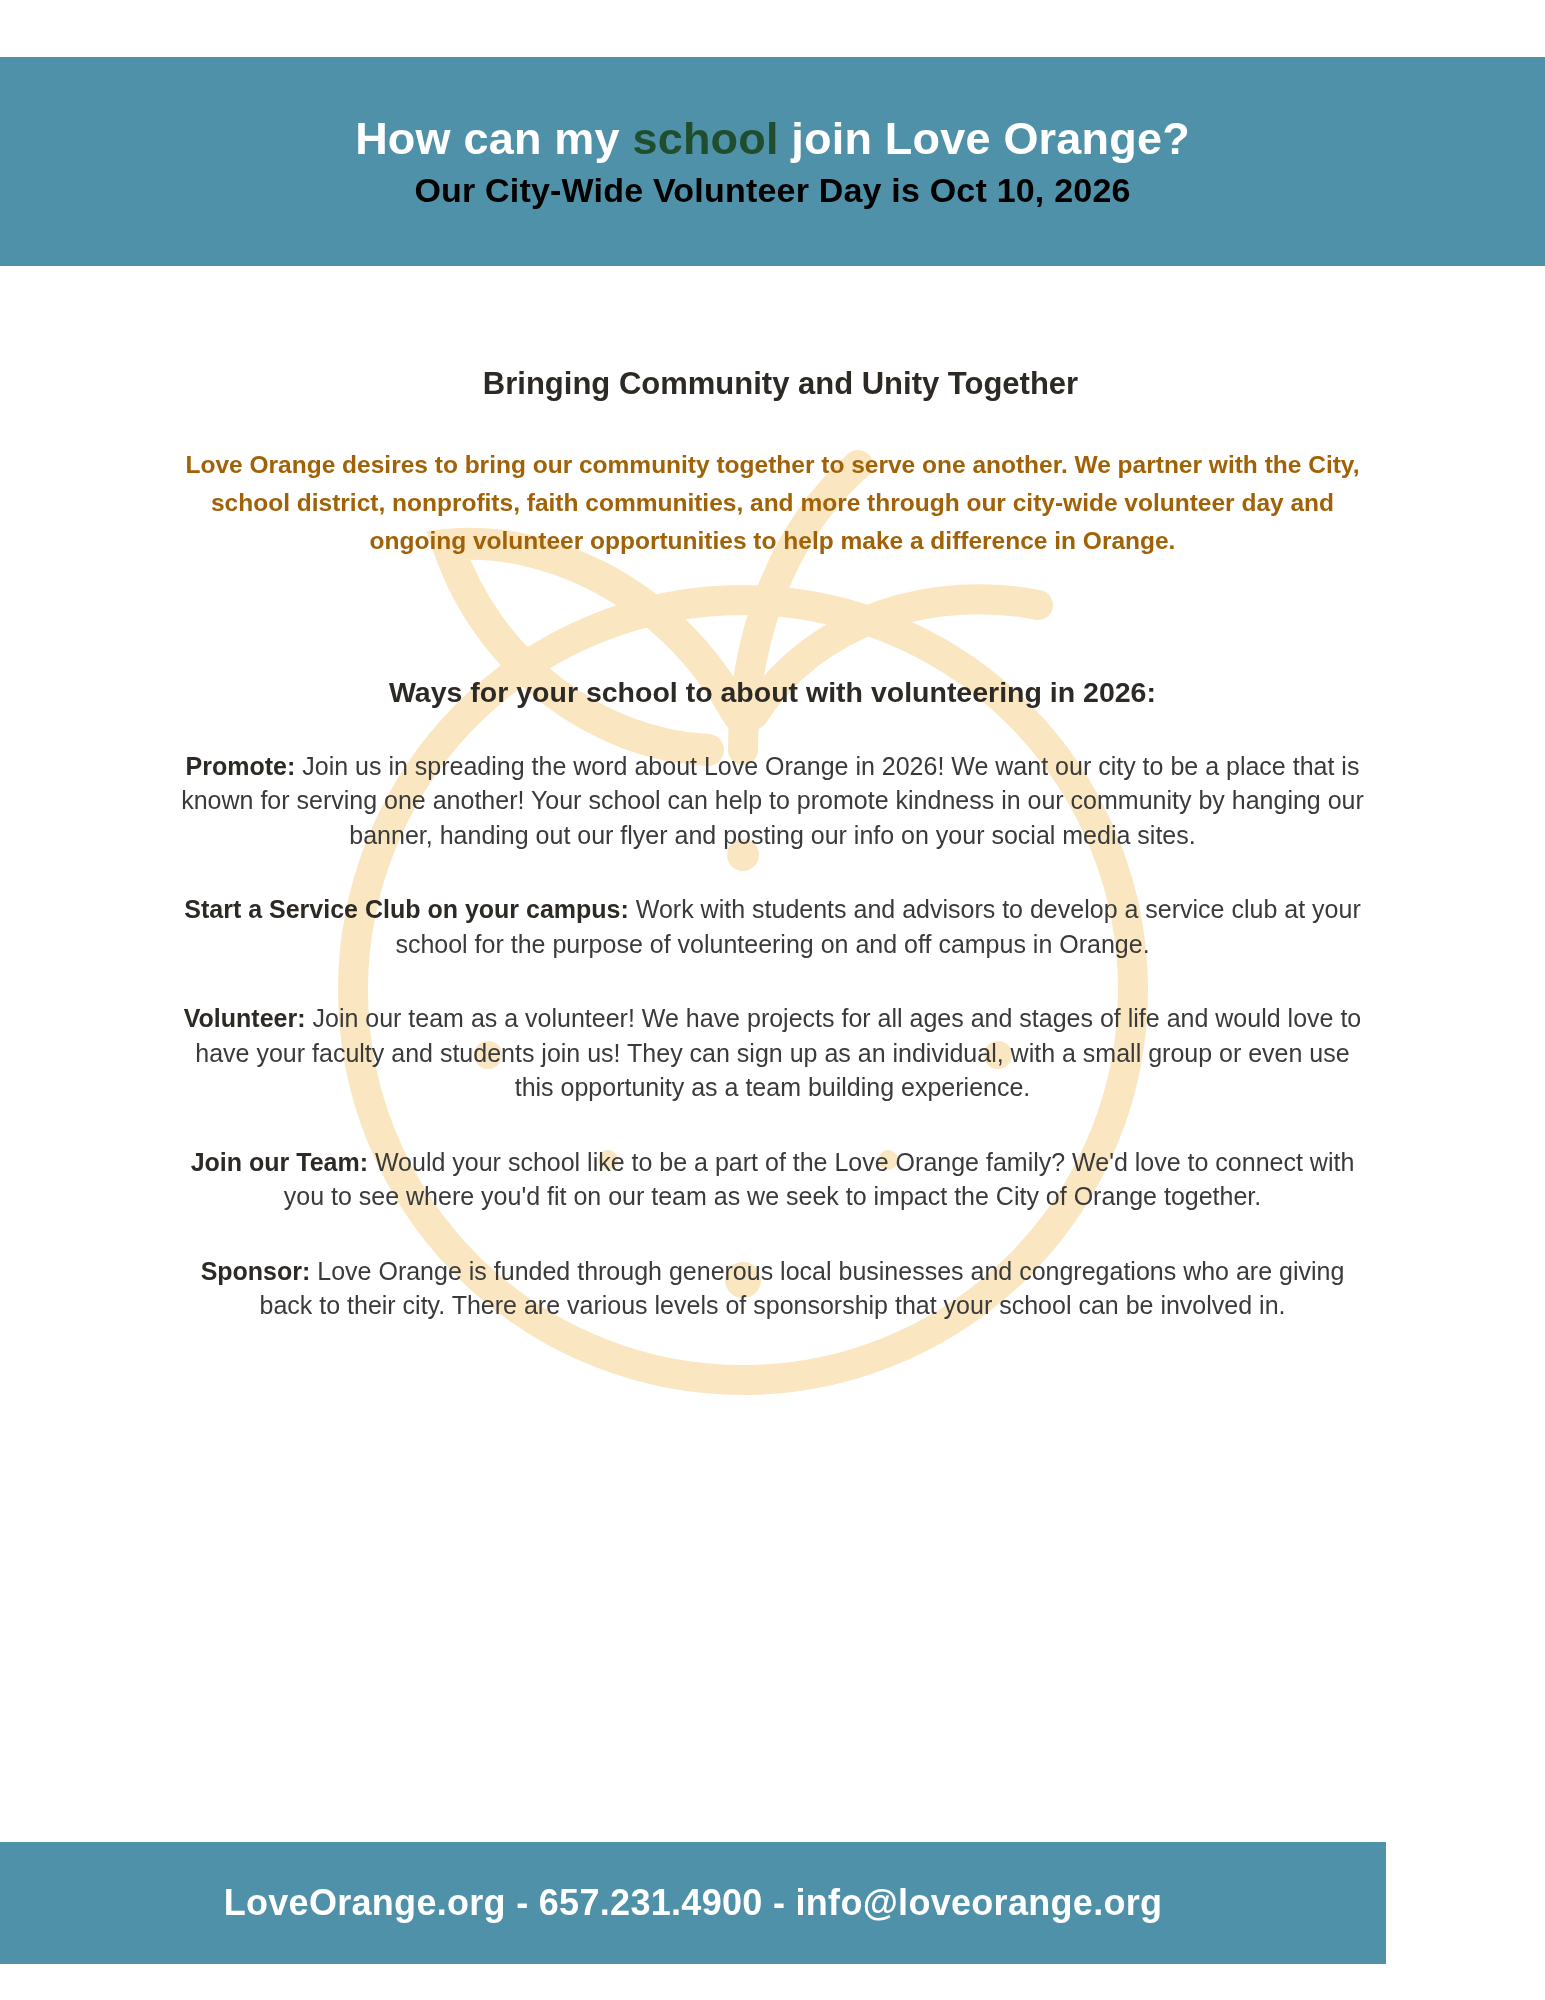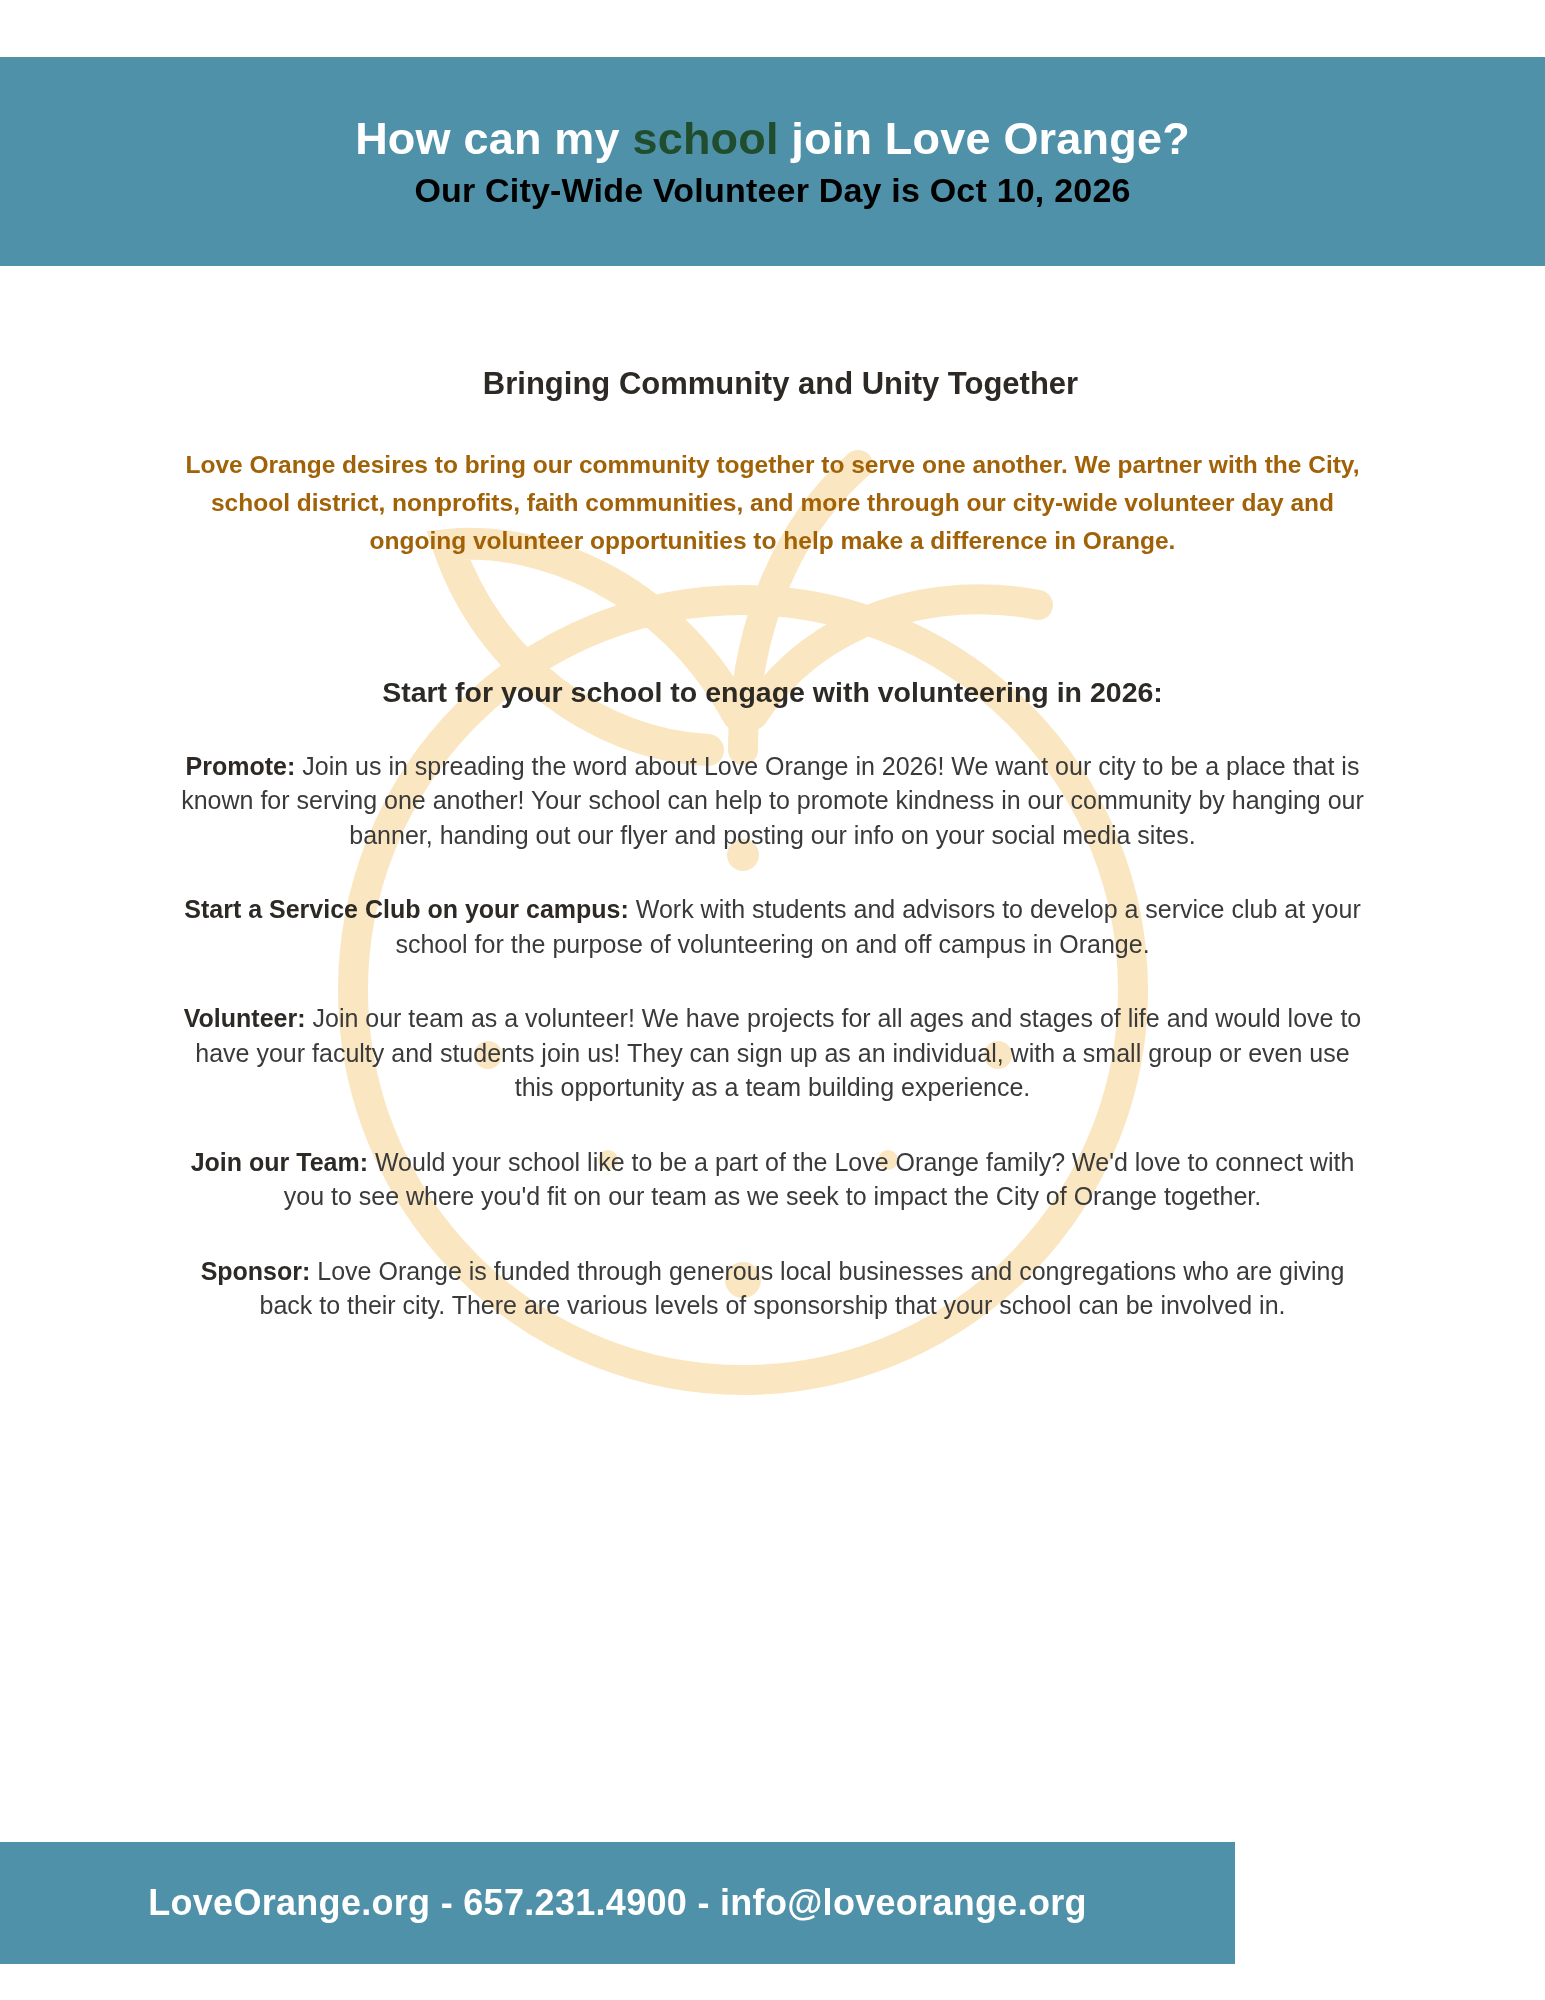--- a/index.html
+++ b/index.html
@@ -115,21 +115,21 @@
   .para .lead {
     font-weight: bold;
     color: #2d2a26;
   }
 
   
   .footer-band {
     position: absolute;
     left: 0;
     bottom: 36px;
-    width: 1235px;
+    width: 1386px;
     height: 122px;
     background: #4f91a8;
     display: flex;
     align-items: center;
     justify-content: center;
   }
   .footer-text {
     color: #ffffff;
     font-size: 36px;
     font-weight: bold;
@@ -164,21 +164,21 @@
         <circle cx="370" cy="745" r="10"></circle>
         <circle cx="650" cy="745" r="10"></circle>
       </g>
     </svg>
   </div>
 
   <div class="content">
     <div class="section-heading">Bringing Community and Unity Together</div>
     <p class="intro">Love Orange desires to bring our community together to serve one another. We partner with the City, school district, nonprofits, faith communities, and more through our city-wide volunteer day and ongoing volunteer opportunities to help make a difference in Orange.</p>
 
-    <div class="ways-heading">Start for your school to engage with volunteering in 2026:</div>
+    <div class="ways-heading">Ways for your school to about with volunteering in 2026:</div>
 
     <div class="body-block">
       <p class="para">
         <span class="lead">Promote:</span><span> Join us in spreading the word about Love Orange in 2026! We want our city to be a place that is known for serving one another! Your school can help to promote kindness in our community by hanging our banner, handing out our flyer and posting our info on your social media sites.</span>
       </p>
       <p class="para">
         <span class="lead">Start a Service Club on your campus:</span><span> Work with students and advisors to develop a service club at your school for the purpose of volunteering on and off campus in Orange.</span>
       </p>
       <p class="para">
         <span class="lead">Volunteer:</span><span> Join our team as a volunteer! We have projects for all ages and stages of life and would love to have your faculty and students join us! They can sign up as an individual, with a small group or even use this opportunity as a team building experience.</span>

